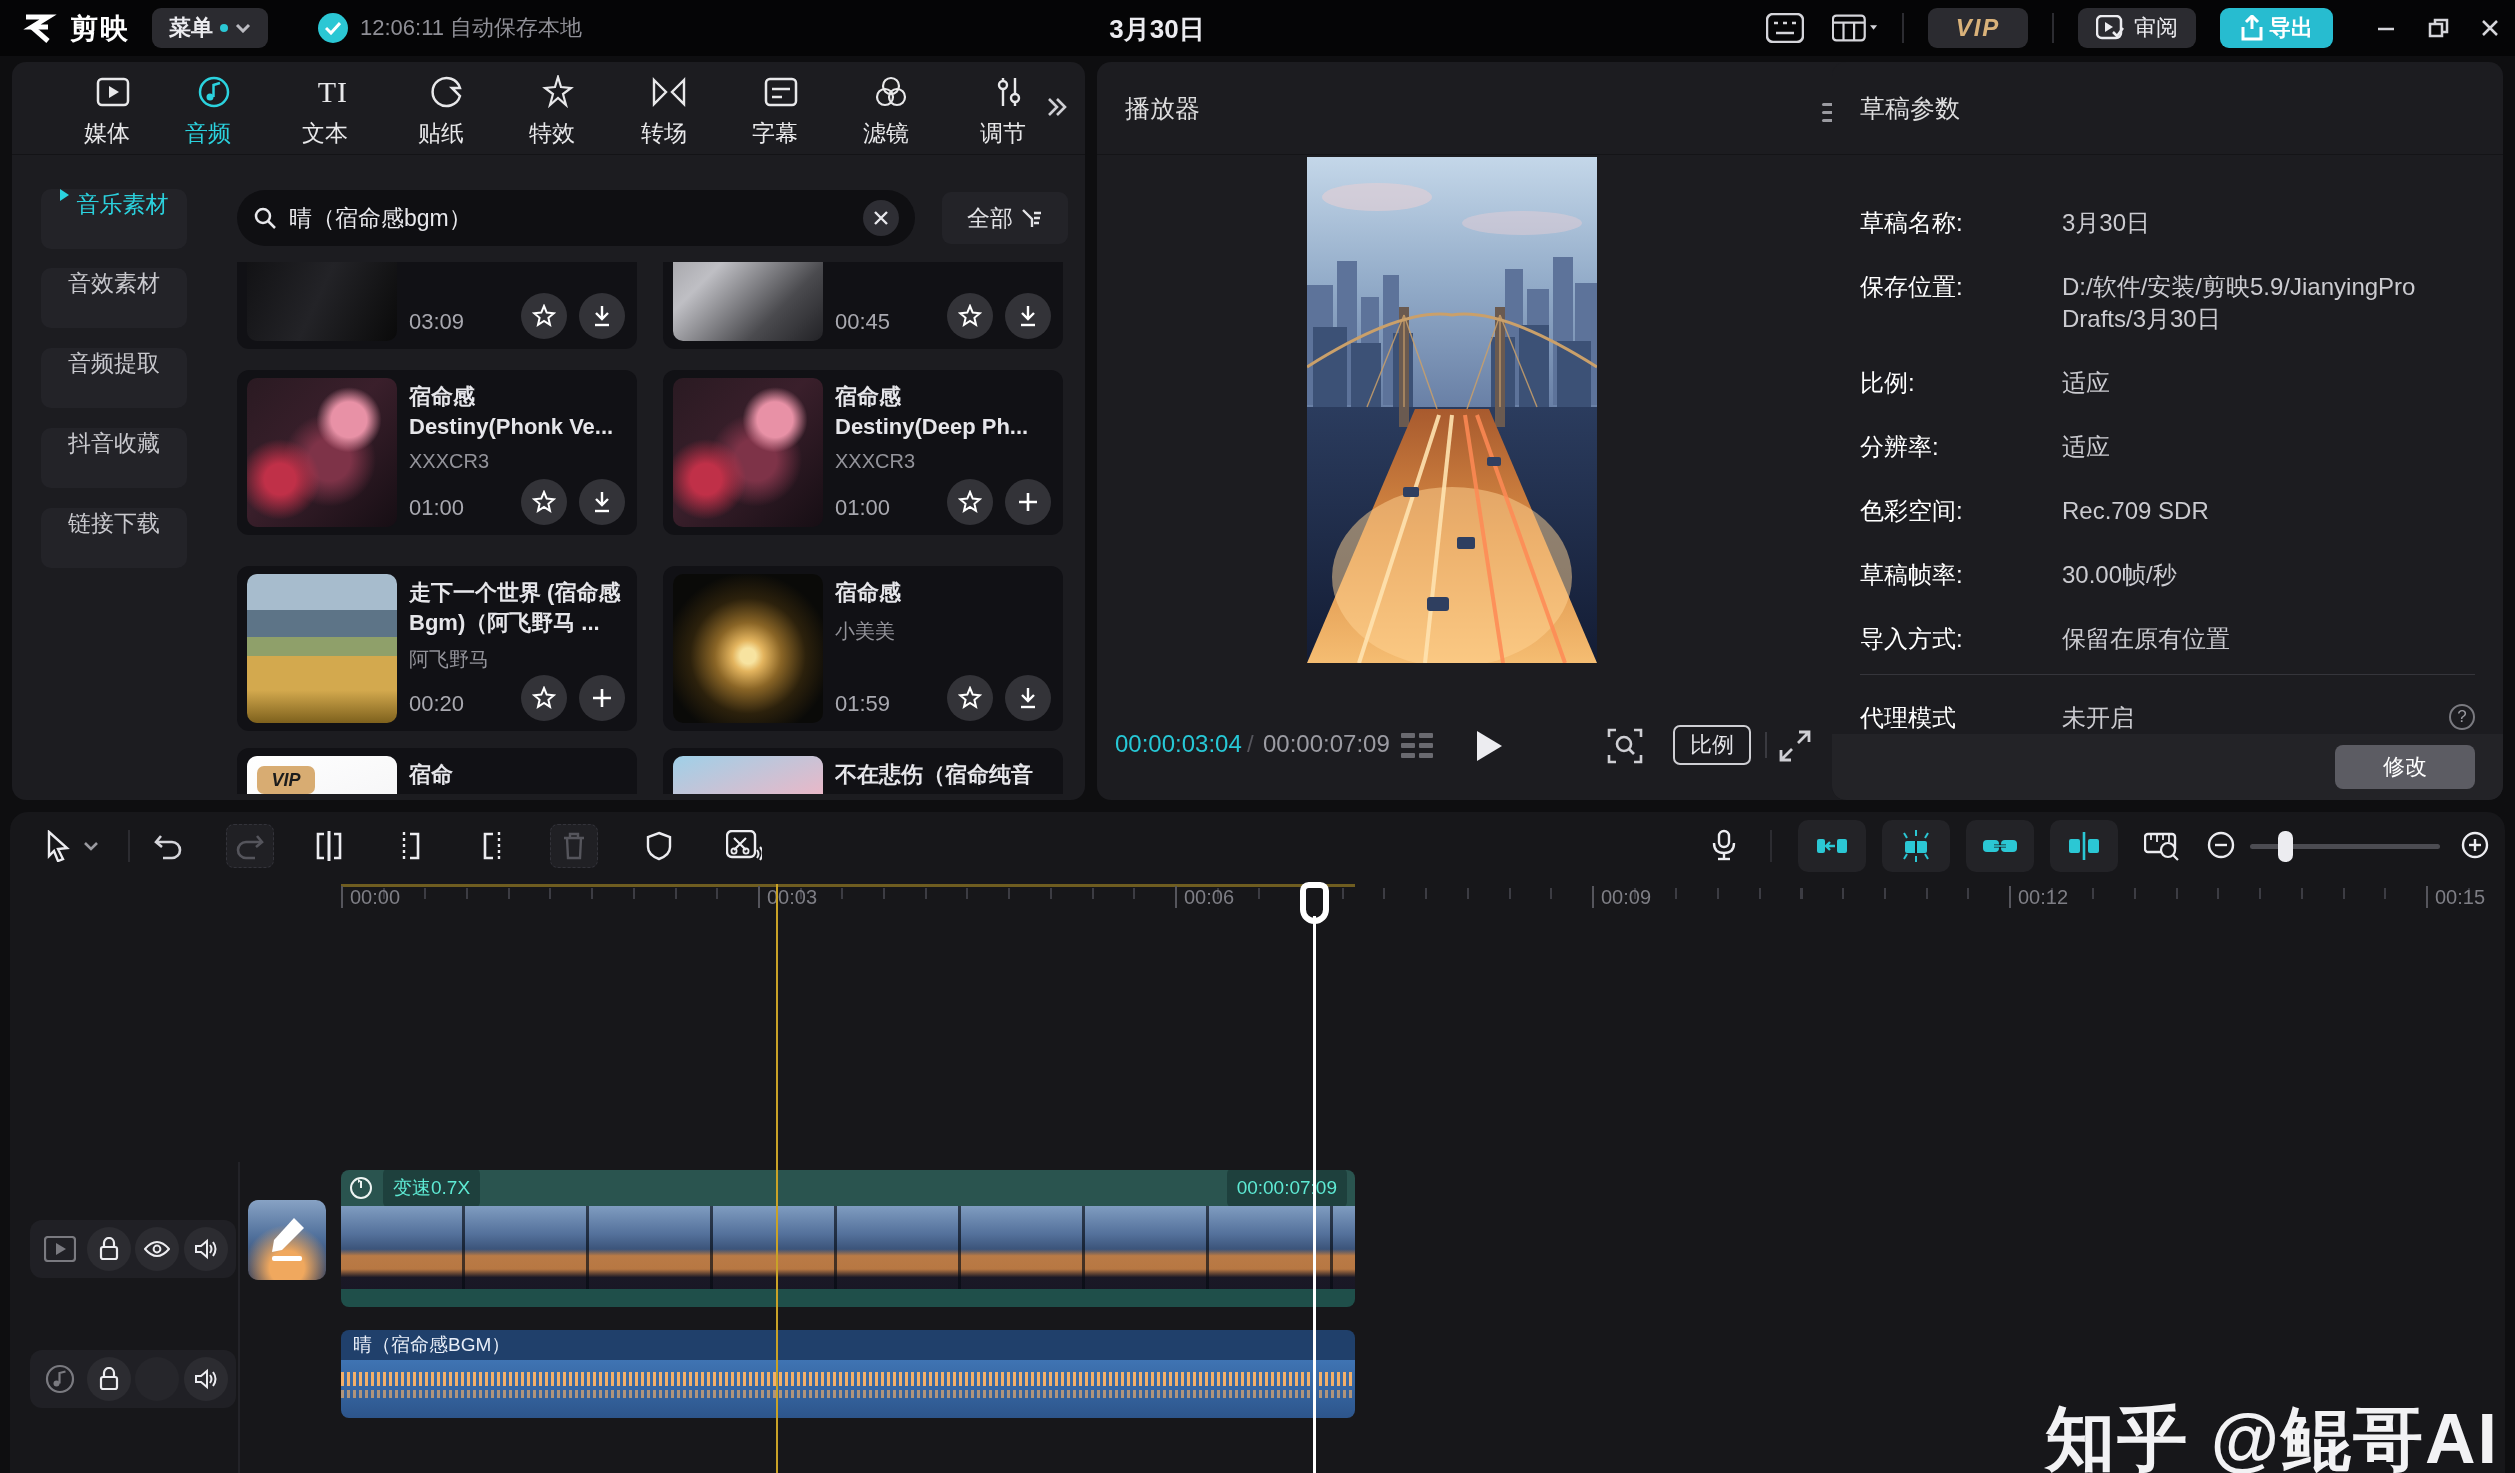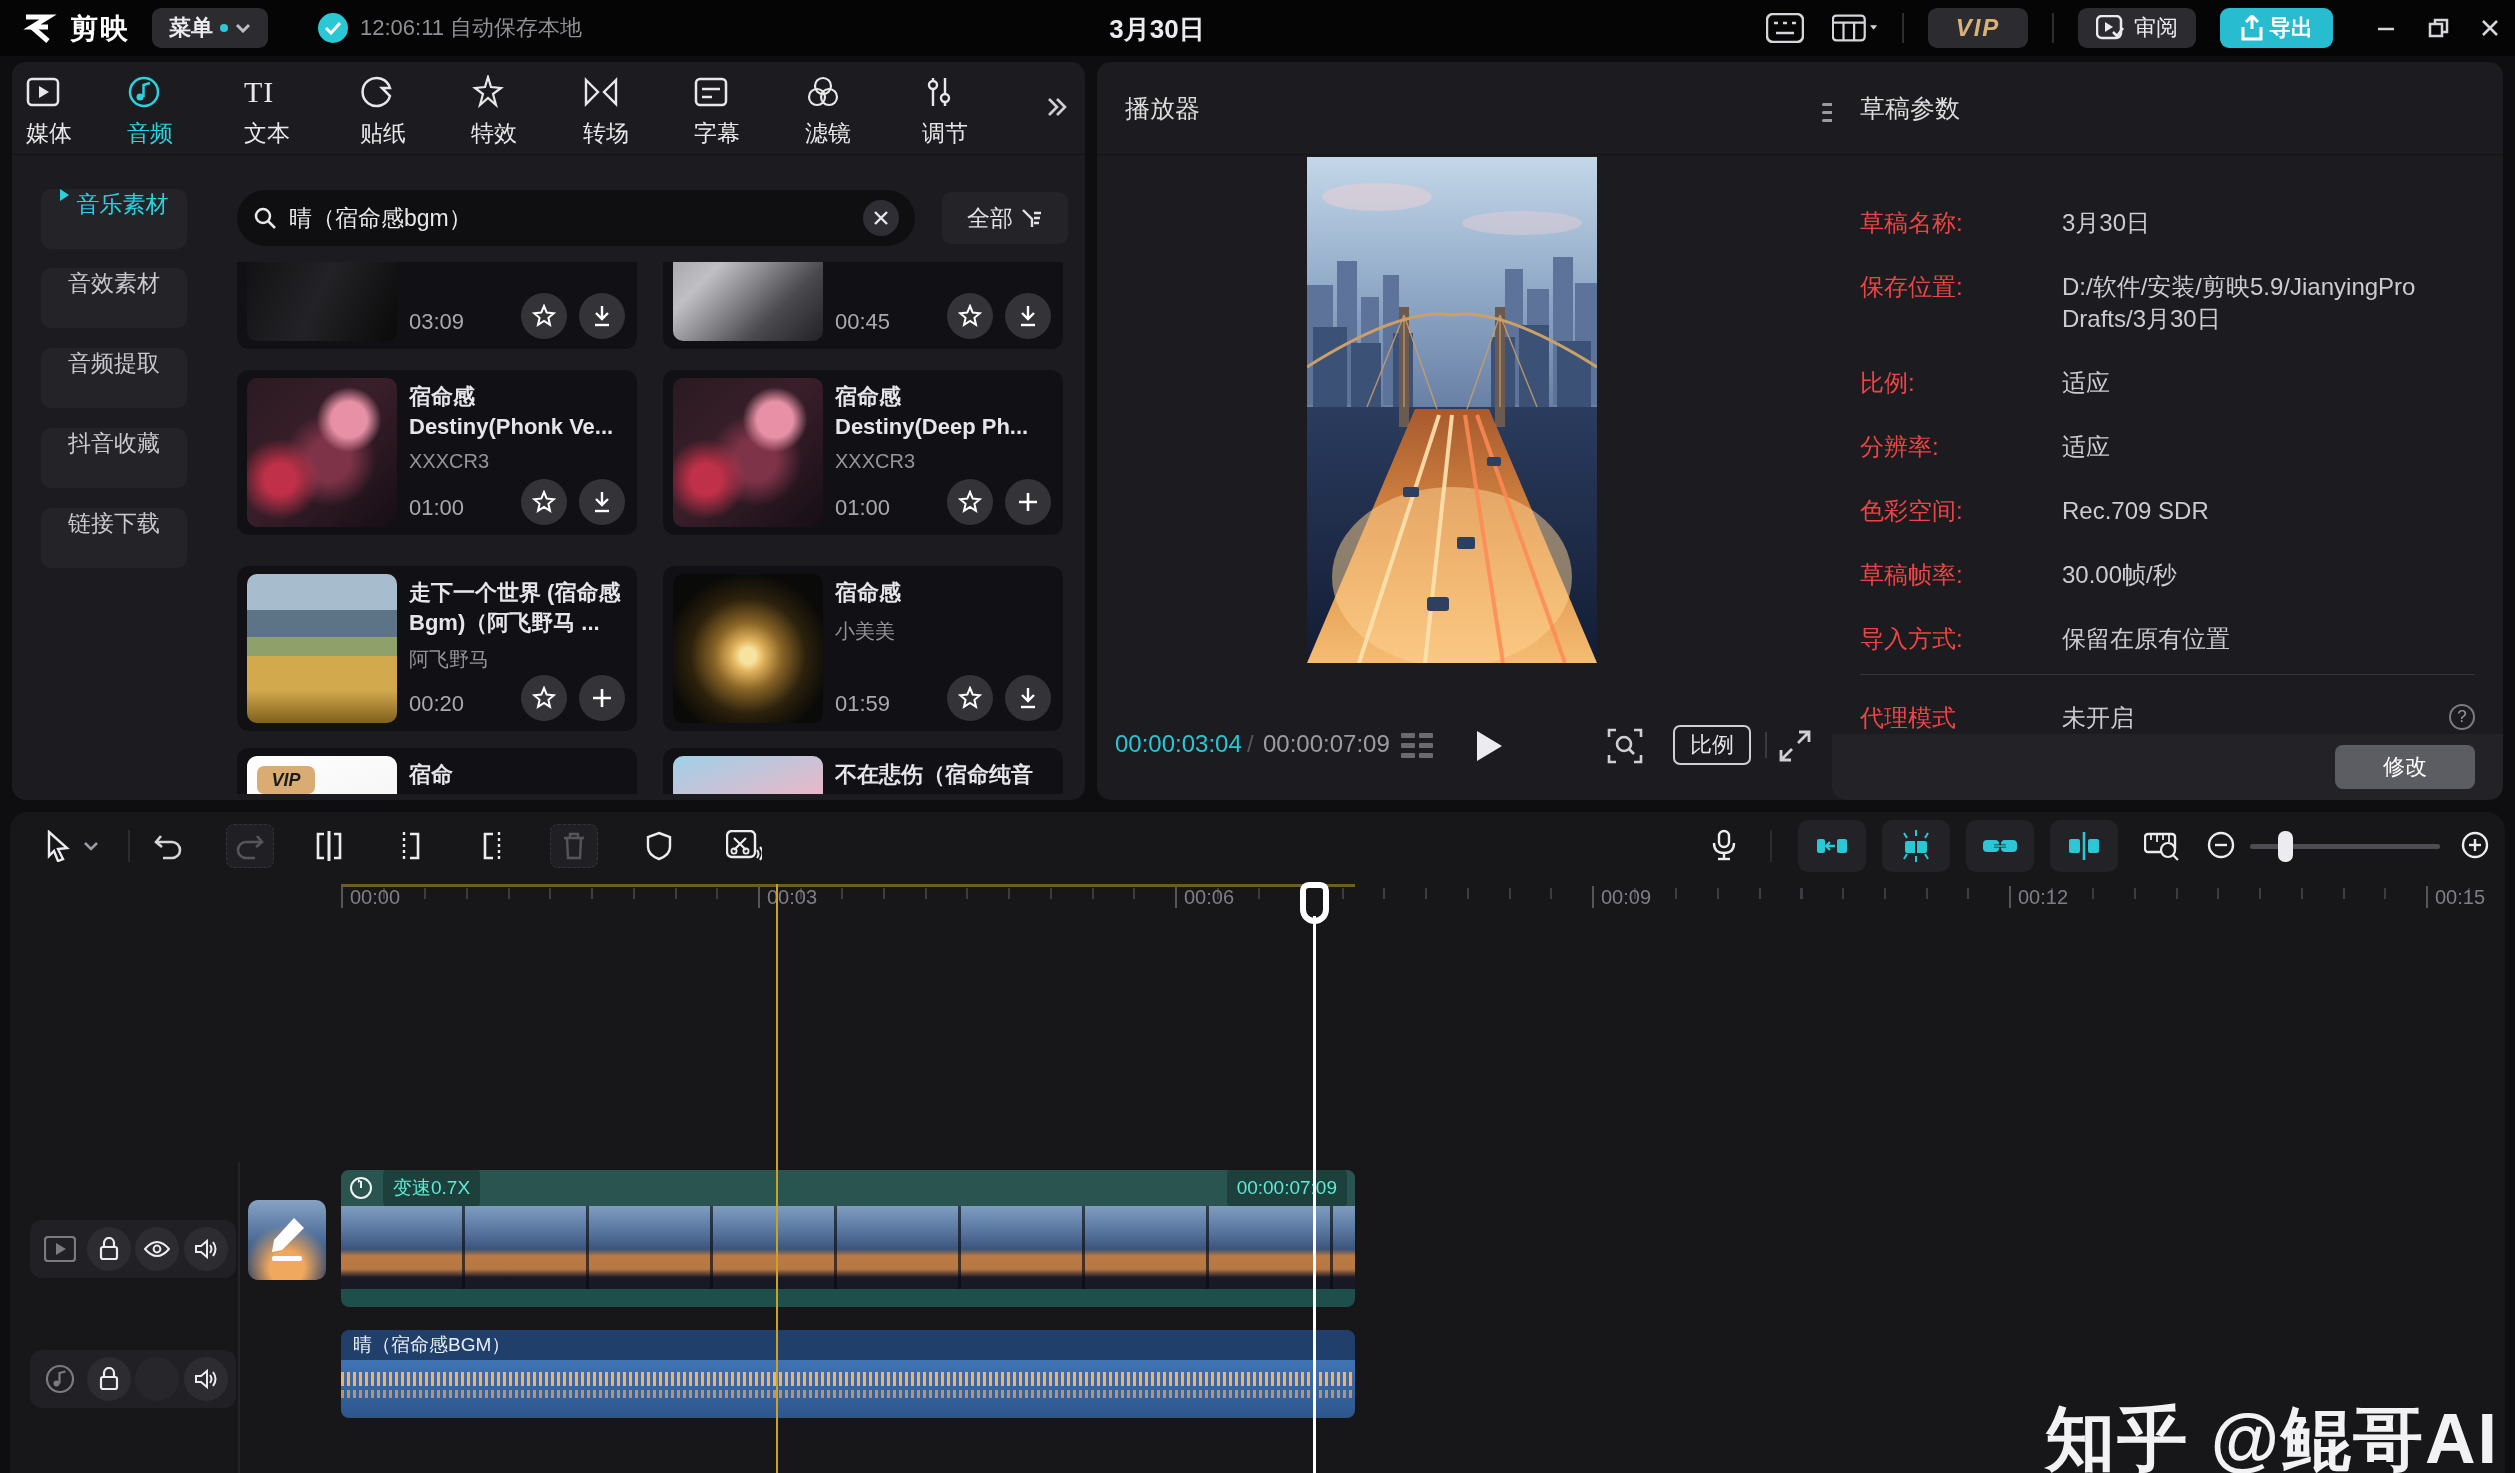--- a/index.html
+++ b/index.html
@@ -27,21 +27,21 @@
   .win-group { display:flex; align-items:center; gap:30px; margin-left:18px; }
 
   
   .panel { position:absolute; background:#1c1c20; border-radius:14px; }
   .left-panel  { left:12px;  top:62px; width:1073px; height:738px; overflow:hidden; }
   .player-panel{ left:1097px; top:62px; width:789px;  height:738px; overflow:hidden; }
   .right-panel { left:1832px; top:62px; width:671px;  height:738px; overflow:hidden; }
 
   
   .tabs { position:absolute; left:0; top:0; width:100%; height:93px; border-bottom:1px solid #131316; }
-  .tab { position:absolute; top:10px; width:104px; height:78px; display:flex; flex-direction:column; align-items:flex-start; gap:6px; color:#e8e8ea; }
+  .tab { position:absolute; top:10px; width:104px; height:78px; display:flex; flex-direction:column; align-items:flex-end; gap:6px; color:#e8e8ea; }
   .tab .tlabel { font-size:23px; }
   .tab.active { color:#2bd2de; }
   .tab .ticon { height:40px; display:flex; align-items:center; justify-content:center; font-size:30px; }
   .tab-ti { font-family:"Liberation Serif", serif; font-size:34px; letter-spacing:1px; }
   .tabs-more { position:absolute; right:16px; top:32px; color:#cfcfd4; }
 
   
   .side-btn { position:absolute; left:29px; width:146px; height:60px; background:#232328; border-radius:10px;
               display:flex; justify-content:center; gap:8px; color:#c9c9ce; font-size:23px; }
   .side-btn.active { color:#2bd2de; }
@@ -91,21 +91,21 @@
   .tc-cur { position:absolute; left:18px; top:10px; color:#27c8d6; font-size:24px; }
   .tc-sep { position:absolute; left:150px; top:10px; color:#55555c; font-size:24px; }
   .tc-total { position:absolute; left:166px; top:10px; color:#9c9ca3; font-size:24px; }
   .ft-icon { position:absolute; top:4px; width:44px; height:44px; display:flex; align-items:center; justify-content:center; }
   .ratio-chip { position:absolute; left:576px; top:5px; width:78px; height:40px; border:2px solid #cfcfd4; border-radius:7px;
                 color:#e4e4e8; font-size:22px; display:flex; align-items:center; justify-content:center; }
   .ft-div { position:absolute; left:668px; top:12px; width:2px; height:26px; background:#3a3a40; }
 
   
   .param-row { position:absolute; left:28px; width:615px; }
-  .p-label { position:absolute; left:0; top:0; color:#ef4444; font-size:24px; }
+  .p-label { position:absolute; left:0; top:0; color:#ffffff; font-size:24px; }
   .p-value { position:absolute; left:202px; top:0; width:410px; color:#cbcbd0; font-size:24px; line-height:32px; }
   .p-divider { position:absolute; left:28px; width:615px; height:1px; background:#35353b; }
   .help-circle { position:absolute; right:0px; top:2px; width:26px; height:26px; border:2px solid #7a7a80; border-radius:50%;
                  color:#9a9aa0; font-size:17px; display:flex; align-items:center; justify-content:center; }
   .right-bottom { position:absolute; left:0; bottom:0; width:100%; height:66px; background:#232327; border-radius:0 0 14px 14px; }
   .modify-btn { position:absolute; right:28px; top:11px; width:140px; height:44px; background:#5c5c63; border-radius:8px;
                 color:#ffffff; font-size:22px; display:flex; align-items:center; justify-content:center; }
 
   
   .timeline { position:absolute; left:10px; top:812px; width:2495px; height:661px; background:#17171a; border-radius:18px 18px 0 0; }

